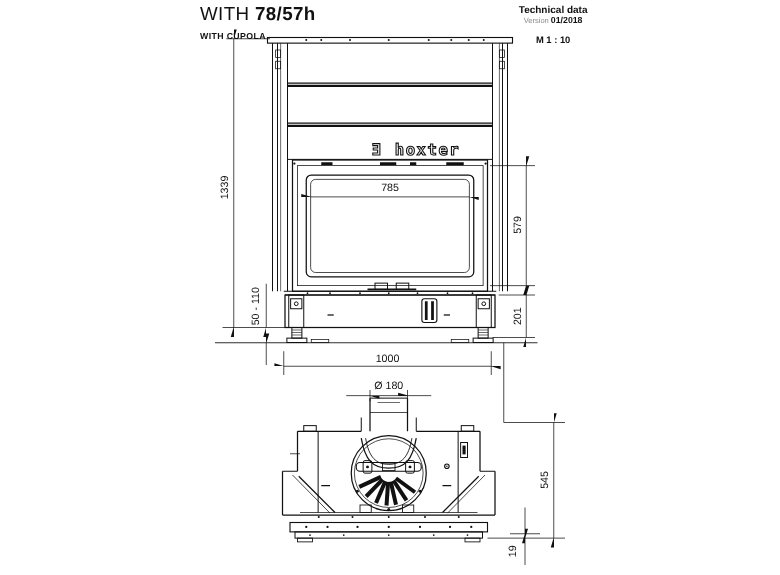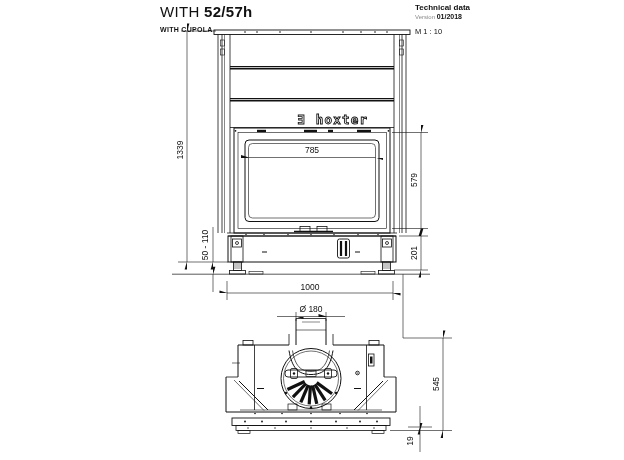--- a/index.html
+++ b/index.html
@@ -3,37 +3,37 @@
 <meta charset="utf-8">
 <style>
   html,body{margin:0;padding:0;background:#fff;}
   .page{position:relative;width:624px;height:460px;background:#ffffff;overflow:hidden;
         font-family:"Liberation Sans",sans-serif;color:#111;}
   .hdr-left{position:absolute;left:160px;top:3px;}
   .model{font-size:15px;letter-spacing:.3px;}
   .model .prefix{font-weight:400;}
   .model .variant{font-weight:700;}
   .subtitle{font-size:7px;font-weight:700;letter-spacing:.3px;margin-top:6px;}
-  .hdr-right{position:absolute;right:154px;top:3px;text-align:left;}
+  .hdr-right{position:absolute;right:154px;top:3px;text-align:center;}
   .tech{font-size:8px;font-weight:700;}
   .version-line{font-size:6px;color:#8a8a8a;margin-top:1px;}
   .version-line .ver-val{font-size:7px;font-weight:700;color:#111;}
-  .scale{font-size:7.5px;font-weight:400;margin-top:7px;}
+  .scale{font-size:7.5px;font-weight:700;margin-top:7px;}
   svg{position:absolute;left:0;top:0;}
   svg text{font-family:"Liberation Sans",sans-serif;fill:#111;}
   .dim{font-size:8.5px;}
   .logo-t{font-family:"DejaVu Sans Mono",monospace;font-weight:700;fill:#fff;stroke:#111;}
 </style>
 </head>
 <body>
 
 <div class="page">
 
   <div class="hdr-left">
-    <div class="model"><span class="prefix">WITH</span> <span class="variant">52/57h</span></div>
+    <div class="model"><span class="prefix">WITH</span> <span class="variant">78/57h</span></div>
     <div class="subtitle">WITH CUPOLA</div>
   </div>
 
   <div class="hdr-right">
     <div class="tech">Technical data</div>
     <div class="version-line"><span>Version</span> <span class="ver-val">01/2018</span></div>
     <div class="scale">M 1 : 10</div>
   </div>
 
   <svg width="624" height="460" viewBox="0 0 624 460">

